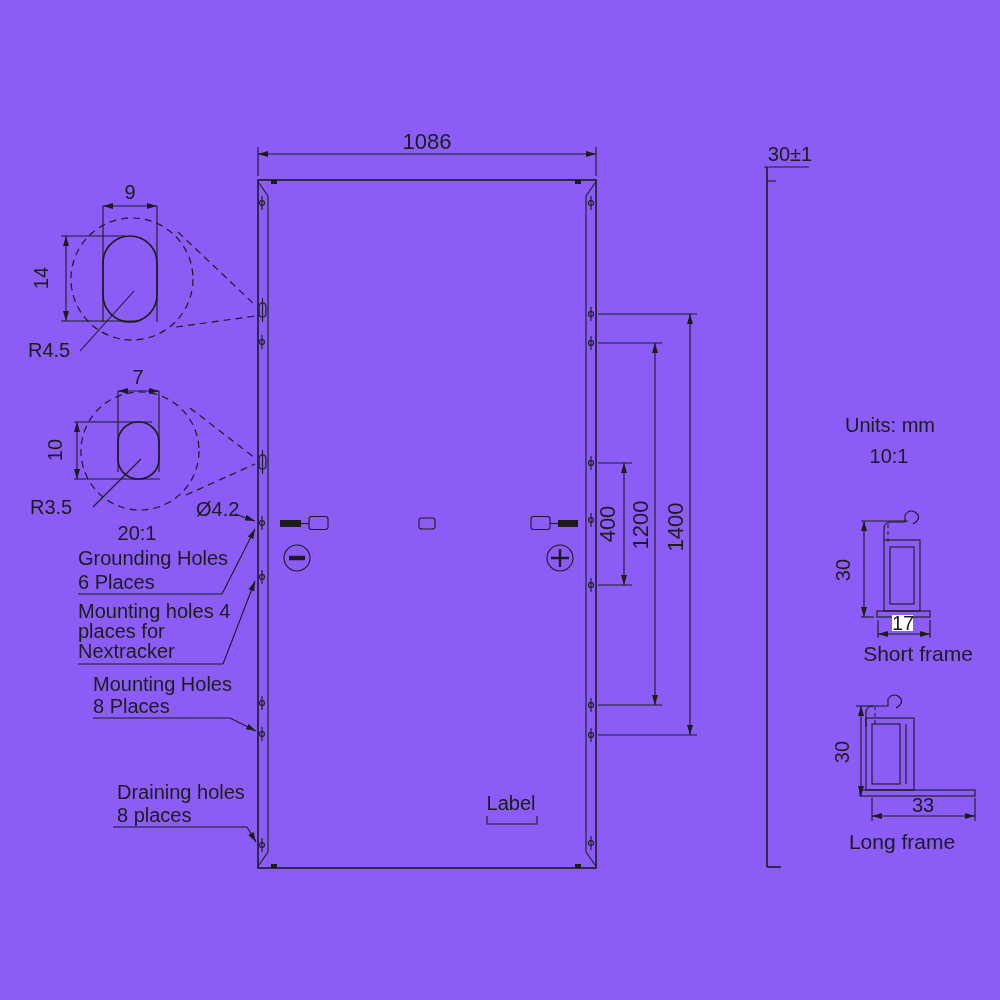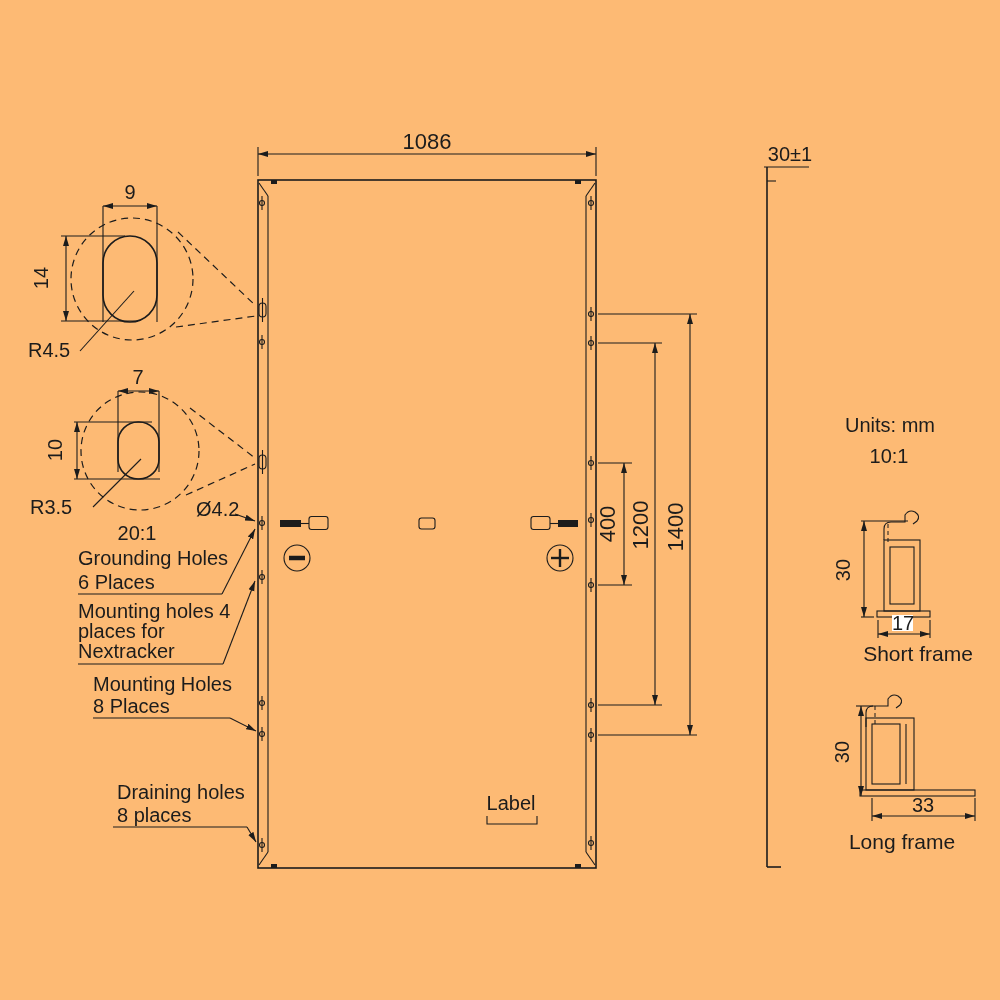--- a/index.html
+++ b/index.html
@@ -1,16 +1,16 @@
 <!DOCTYPE html>
 <html><head>
 <meta charset="utf-8">
 <style>
   html,body{margin:0;padding:0;width:1000px;height:1000px;background:#ffffff;overflow:hidden;}
-  #stage{position:relative;width:1000px;height:1000px;background:#fdba74;}
+  #stage{position:relative;width:1000px;height:1000px;background:#8b5cf6;}
   svg{position:absolute;left:0;top:0;}
   text{font-family:"Liberation Sans","DejaVu Sans",sans-serif;fill:#1c1c1c;}
   .dim{font-size:22px;}
   .lbl{font-size:20px;}
   .cap{font-size:21px;}
   .sm{font-size:20px;}
   .ln{stroke:#1c1c1c;fill:none;stroke-width:1.6;}
   .thin{stroke:#1c1c1c;fill:none;stroke-width:1.1;}
   .dash{stroke:#1c1c1c;fill:none;stroke-width:1.2;stroke-dasharray:7 5;}
   .dash2{stroke:#1c1c1c;fill:none;stroke-width:1;stroke-dasharray:4 3;}

